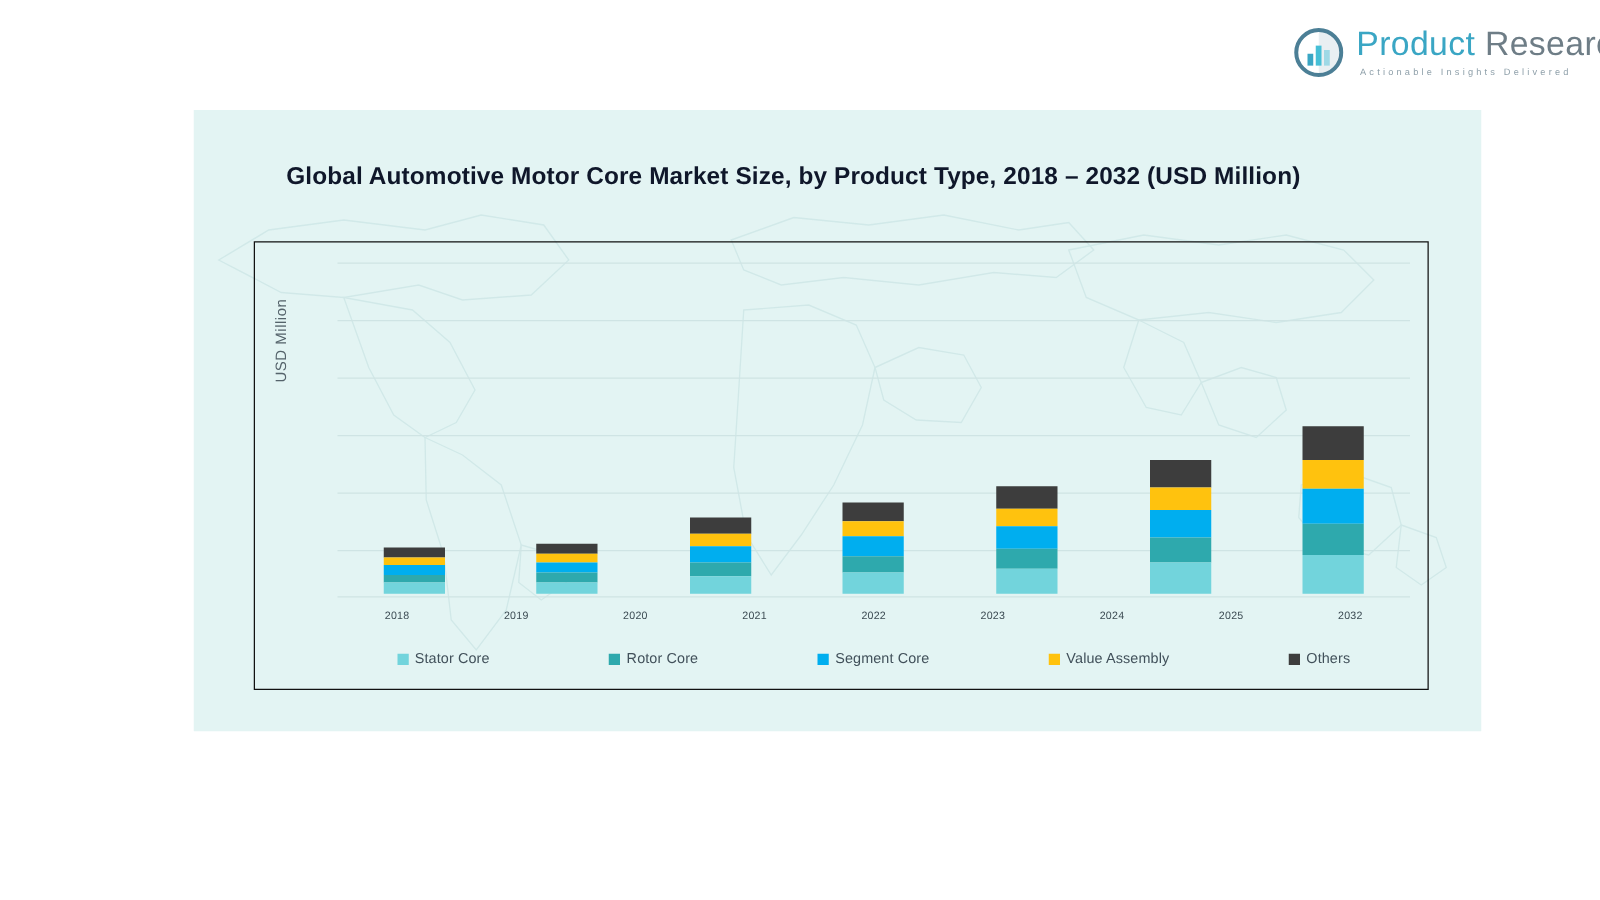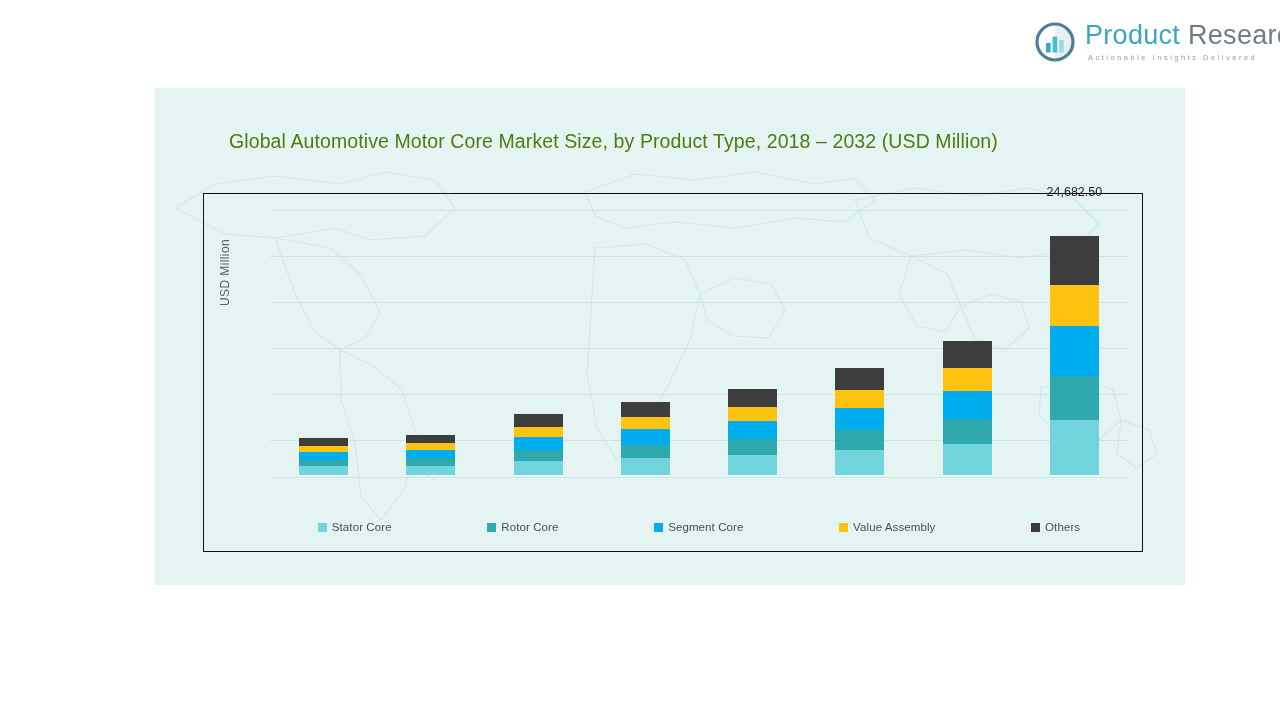--- a/index.html
+++ b/index.html
@@ -33,21 +33,21 @@
   #panel {
     position: absolute; left: 155px; top: 88px;
     width: 1030px; height: 497px;
     background: #e3f4f3;
     overflow: hidden;
   }
   #worldmap { position: absolute; left: 0; top: 0; width: 1030px; height: 497px; opacity: .55; }
 
   #chart-title {
     position: absolute; left: 74px; top: 42px;
-    font-size: 19.5px; font-weight: normal; color: #4d7c0f;
+    font-size: 19.5px; font-weight: bold; color: #0f172a;
     letter-spacing: .1px; white-space: nowrap;
   }
 
   
   #plot-frame {
     position: absolute; left: 48px; top: 105px;
     width: 940px; height: 359px;
     border: 1.6px solid #111;
     background: transparent;
   }
@@ -224,32 +224,33 @@
             </div>
             <div class="bar-col">
               <div class="bar-stack">
                 <div class="seg" title="Others" style="height: 27.495px; background: rgb(61, 61, 61);"></div>
                 <div class="seg" title="Core Assembly" style="height: 22.7175px; background: rgb(255, 194, 14);"></div>
                 <div class="seg" title="Segment Core" style="height: 28.3725px; background: rgb(0, 174, 239);"></div>
                 <div class="seg" title="Rotor Core" style="height: 24.96px; background: rgb(46, 169, 173);"></div>
                 <div class="seg" title="Stator Core" style="height: 30.9075px; background: rgb(114, 212, 220);"></div>
               </div>
             </div>
-            <div class="bar-col">
-              <div class="bar-total-label">24,682.50</div>
-              <div class="bar-stack">
-                <div class="seg" title="Others" style="height: 48.8475px; background: rgb(61, 61, 61);"></div>
-                <div class="seg" title="Core Assembly" style="height: 40.365px; background: rgb(255, 194, 14);"></div>
-                <div class="seg" title="Segment Core" style="height: 50.31px; background: rgb(0, 174, 239);"></div>
-                <div class="seg" title="Rotor Core" style="height: 44.265px; background: rgb(46, 169, 173);"></div>
-                <div class="seg" title="Stator Core" style="height: 54.795px; background: rgb(114, 212, 220);"></div>
-              </div>
-            </div>
           </div>
 
+        <div class="xaxis">
+            <div class="xtick">2018</div>
+            <div class="xtick">2019</div>
+            <div class="xtick">2020</div>
+            <div class="xtick">2021</div>
+            <div class="xtick">2022</div>
+            <div class="xtick">2023</div>
+            <div class="xtick">2024</div>
+            <div class="xtick">2025</div>
+            <div class="xtick">2032</div>
+          </div>
 
         <div class="legend">
             <div class="legend-item">
               <span class="legend-swatch" style="background: rgb(114, 212, 220);"></span>
               <span class="legend-label">Stator Core</span>
             </div>
             <div class="legend-item">
               <span class="legend-swatch" style="background: rgb(46, 169, 173);"></span>
               <span class="legend-label">Rotor Core</span>
             </div>

